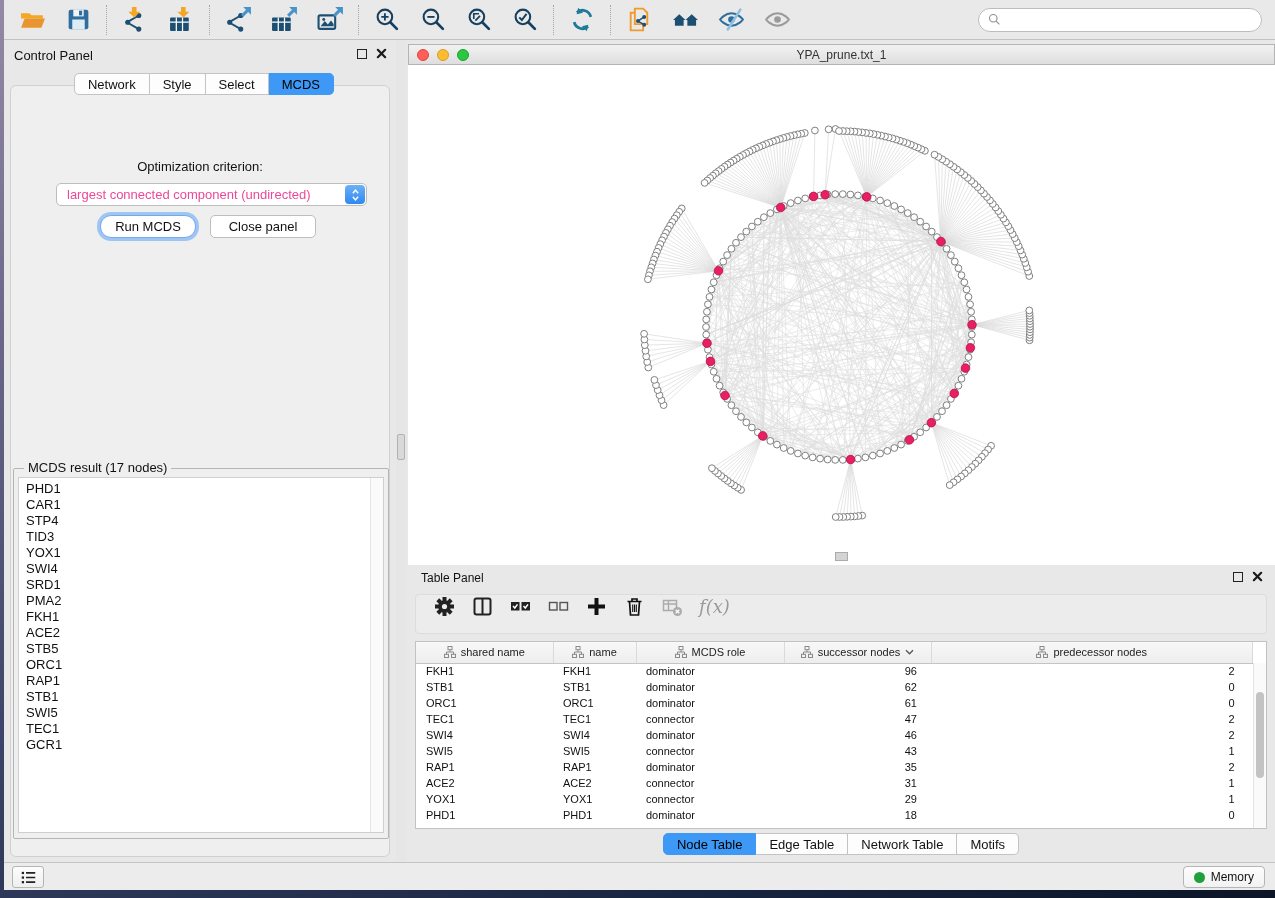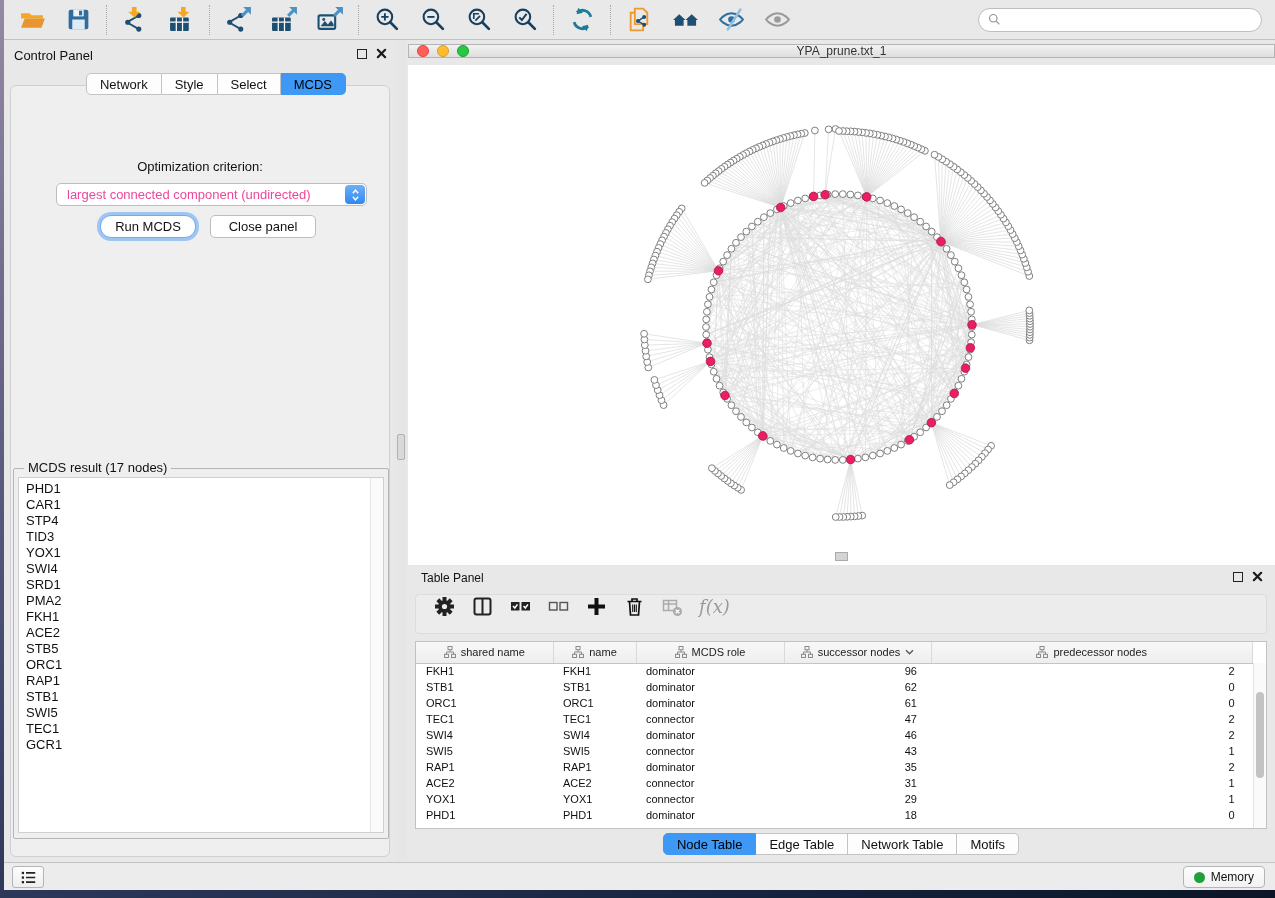--- a/index.html
+++ b/index.html
@@ -25,21 +25,21 @@
 
   .main { position:absolute; top:40px; left:0; right:0; bottom:28px; }
 
   
   .control-panel { position:absolute; left:0; top:0; width:392px; height:822px; }
   .panel-title { position:absolute; left:10px; top:8px; font-size:13px; color:#111; }
   .panel-btns { position:absolute; right:9px; top:8px; display:flex; gap:9px; align-items:center; }
   .pw-float { width:10px; height:10px; border:1.6px solid #222; display:inline-block; }
   .pw-close svg { width:11px; height:11px; display:block; }
 
-  .cp-tabs { position:absolute; top:33px; left:16px; width:100%; display:flex; justify-content:center; z-index:3;align-items:flex-end; }
+  .cp-tabs { position:absolute; top:33px; left:4px; width:100%; display:flex; justify-content:center; z-index:3;align-items:flex-end; }
   .seg { font-size:13px; padding:3px 13px; background:#fdfdfd; border:1px solid #c3c3c3; border-left:none;
          color:#111; height:22px; display:flex; align-items:center; }
   .seg:first-child { border-left:1px solid #c3c3c3; border-radius:5px 0 0 5px; }
   .seg:last-child { border-radius:0 5px 5px 0; }
   .seg.active { background:#3d99f5; border-color:#3d99f5; color:#000000; }
 
   .cp-content { position:absolute; left:6px; right:6px; top:45px; bottom:5px; background:#efefef;
                 border:1px solid #d0d0d0; border-radius:6px; }
   .opt-label { position:absolute; top:73px; width:100%; text-align:center; font-size:13px; color:#111; }
   .combo { position:absolute; left:45px; top:97px; width:311px; height:23px; background:#fff;
@@ -64,21 +64,21 @@
   .mcds-items div { font-size:13px; line-height:16px; color:#111; }
 
   .vsplit { position:absolute; left:392px; top:0; width:11px; height:822px; background:#e6e6e6; }
   .vsplit .handle { position:absolute; left:1px; top:394px; width:8px; height:26px; background:#d9d9d9;
                     border:1px solid #b2b2b2; border-radius:2px; }
 
   
   .right-col { position:absolute; left:403px; top:0; right:0; bottom:0; }
 
   .net-window { position:absolute; left:1px; top:4px; right:0; height:521px; }
-  .net-titlebar { height:14px; background:linear-gradient(#f2f2f2,#dedede); border:1px solid #b4b4b4;
+  .net-titlebar { height:21px; background:linear-gradient(#f2f2f2,#dedede); border:1px solid #b4b4b4;
                   position:relative; display:flex; align-items:center; }
   .tl { width:12px; height:12px; border-radius:50%; display:inline-block; }
   .tl-red { background:#ff5f57; border:1px solid #e0443e; }
   .tl-yellow { background:#febc2e; border:1px solid #d89e24; }
   .tl-green { background:#28c840; border:1px solid #1da02f; }
   .tl-group { display:flex; gap:8px; margin-left:8px; z-index:2; }
   .net-title { position:absolute; left:0; width:100%; text-align:center; font-size:12px; color:#333; }
   .net-canvas { position:absolute; top:21px; left:0; right:0; bottom:0; background:#fff; overflow:hidden; }
   .hsplit-handle { position:absolute; left:428px; top:512px; width:13px; height:9px; background:#d4d4d4;
                    border:1px solid #ababab; z-index:4; }

